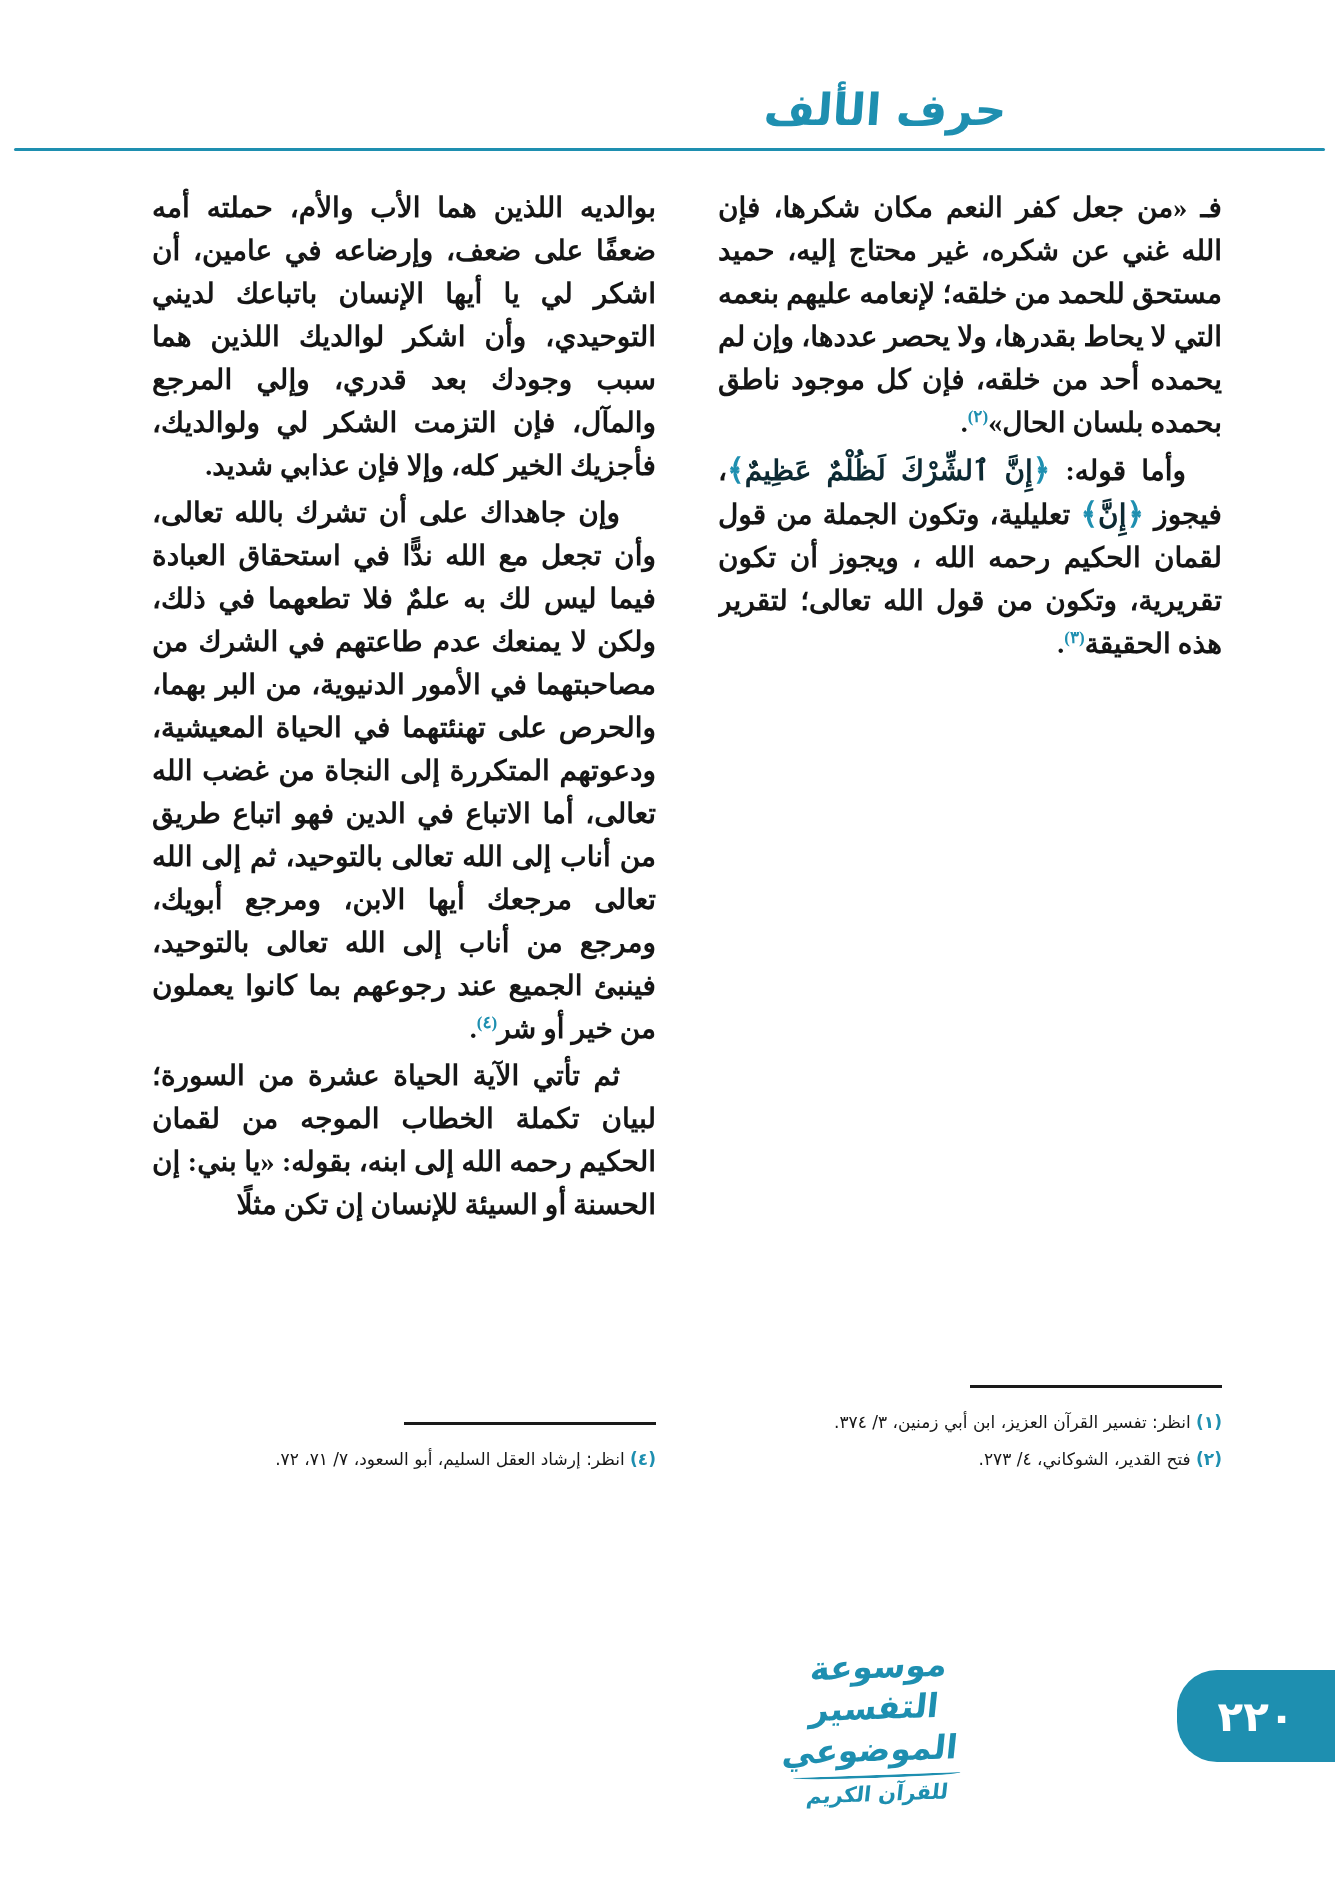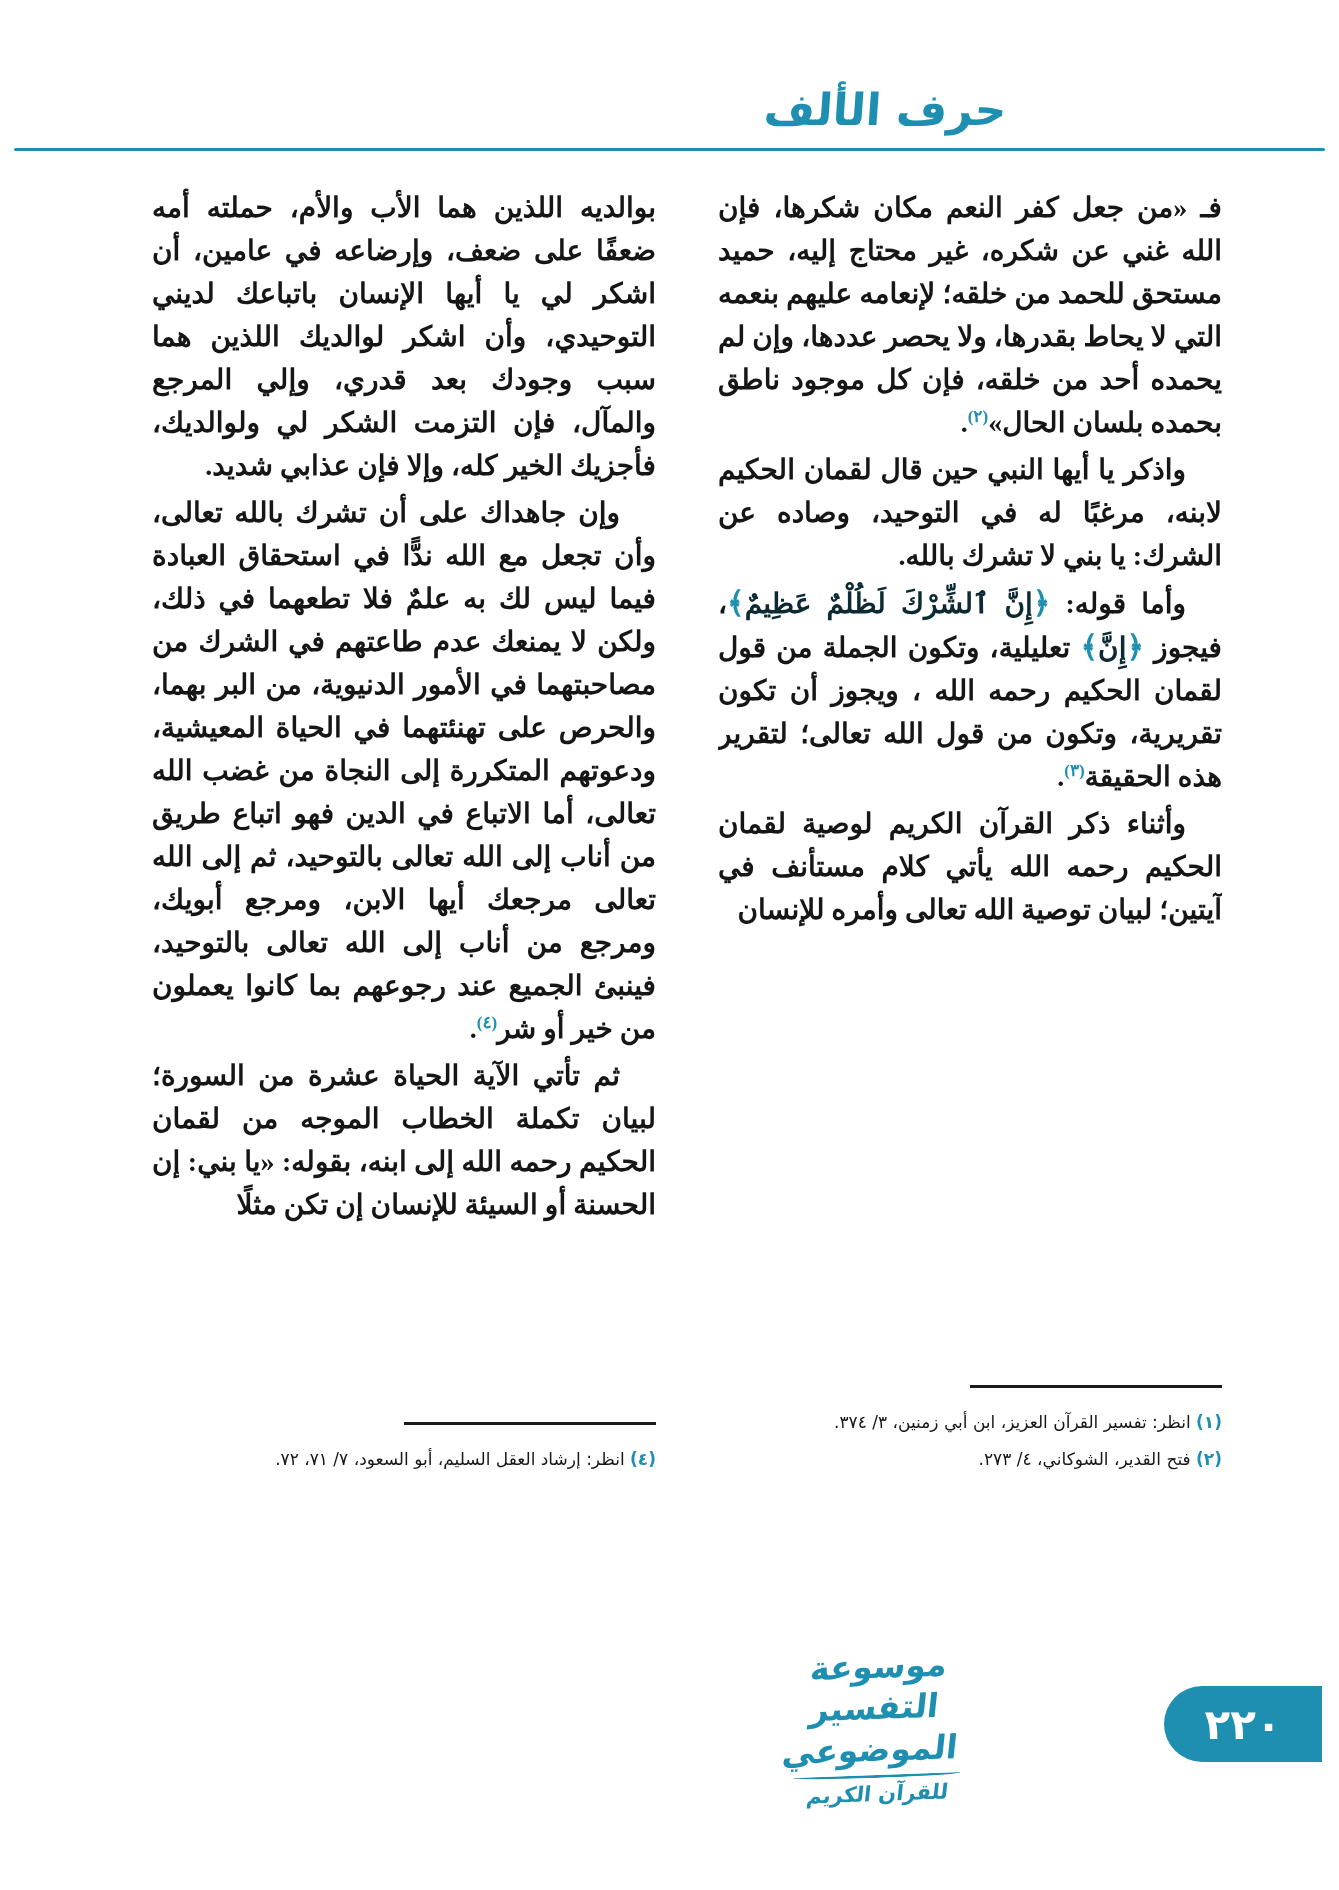--- a/index.html
+++ b/index.html
@@ -97,22 +97,22 @@
     margin-top:4px;
     transform:skewX(-8deg);
   }
   .logo-flourish{
     margin-top:2px;height:6px;
     border-bottom:3px solid var(--accent);
     border-radius:0 0 50% 50%;
     width:70%;margin-left:auto;margin-right:auto;
   }
   .page-pill{
-    position:absolute;bottom:128px;right:17px;
-    width:158px;height:76px;
+    position:absolute;bottom:128px;right:4px;
+    width:158px;height:92px;
     background:var(--accent);
     border-radius:40px 0 0 40px;
     display:flex;align-items:center;justify-content:center;
   }
   .page-num{
     color:#ffffff;font-size:42px;font-weight:bold;
     letter-spacing:2px;
   }
 </style>
 </head>
@@ -120,23 +120,21 @@
 
 <div class="page">
 
   <div class="chapter-title">حرف الألف</div>
   <div class="header-rule"></div>
 
   <main class="columns">
     <section class="column">
       <div class="paragraphs">
           <p class="para"><span class="run">فـ «من جعل كفر النعم مكان شكرها، فإن الله غني عن شكره، غير محتاج إليه، حميد مستحق للحمد من خلقه؛ لإنعامه عليهم بنعمه التي لا يحاط بقدرها، ولا يحصر عددها، وإن لم يحمده أحد من خلقه، فإن كل موجود ناطق بحمده بلسان الحال»</span><sup class="fn-ref">(٢)</sup><span class="run">.</span></p>
-          <p class="para"><span class="run">واذكر يا أيها النبي حين قال لقمان الحكيم لابنه، مرغبًا له في التوحيد، وصاده عن الشرك: يا بني لا تشرك بالله.</span></p>
           <p class="para"><span class="run">وأما قوله: </span><span class="quran"><span class="bracket">﴿</span><span class="quran-text">إِنَّ ٱلشِّرْكَ لَظُلْمٌ عَظِيمٌ</span><span class="bracket">﴾</span></span><span class="run">، فيجوز </span><span class="quran"><span class="bracket">﴿</span><span class="quran-text">إِنَّ</span><span class="bracket">﴾</span></span><span class="run"> تعليلية، وتكون الجملة من قول لقمان الحكيم رحمه الله ، ويجوز أن تكون تقريرية، وتكون من قول الله تعالى؛ لتقرير هذه الحقيقة</span><sup class="fn-ref">(٣)</sup><span class="run">.</span></p>
-          <p class="para"><span class="run">وأثناء ذكر القرآن الكريم لوصية لقمان الحكيم رحمه الله يأتي كلام مستأنف في آيتين؛ لبيان توصية الله تعالى وأمره للإنسان</span></p>
         </div>
       <div class="footnotes">
         <div class="fn-rule"></div>
         <div class="fn-list">
             <div class="fn-item"><span class="fn-num">(١)</span><span class="fn-text"> انظر: تفسير القرآن العزيز، ابن أبي زمنين، ٣/ ٣٧٤.</span></div>
             <div class="fn-item"><span class="fn-num">(٢)</span><span class="fn-text"> فتح القدير، الشوكاني، ٤/ ٢٧٣.</span></div>
           </div>
       </div>
     </section>
 

